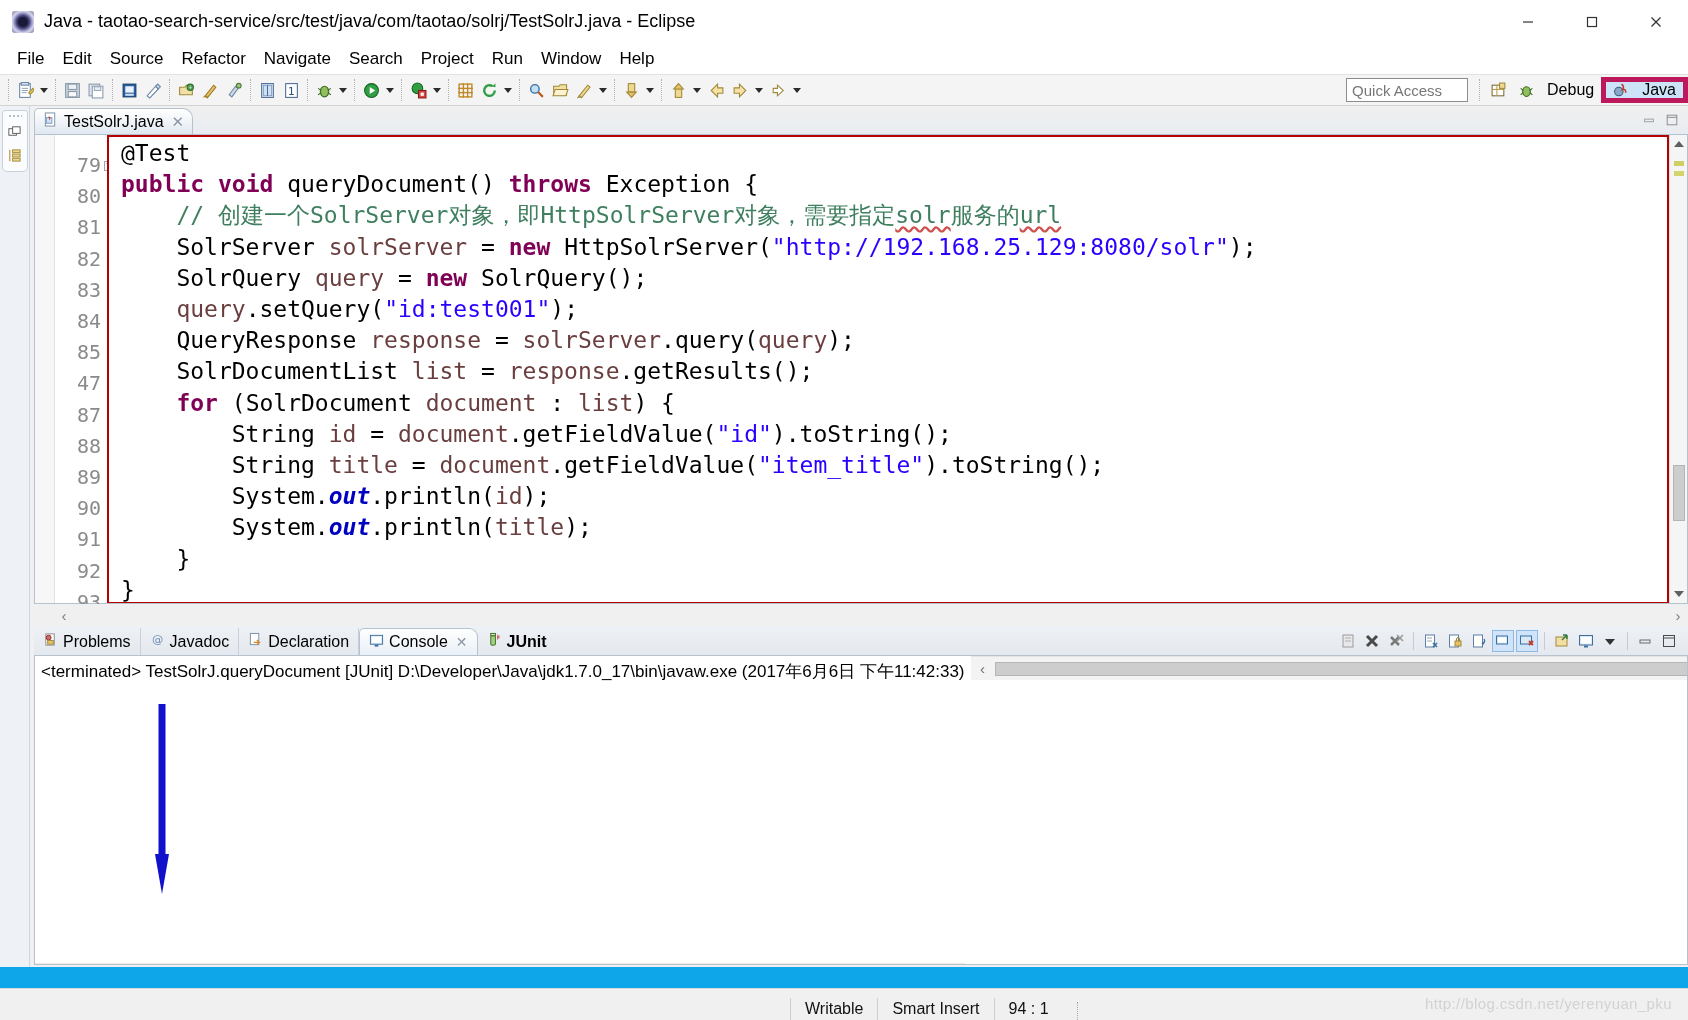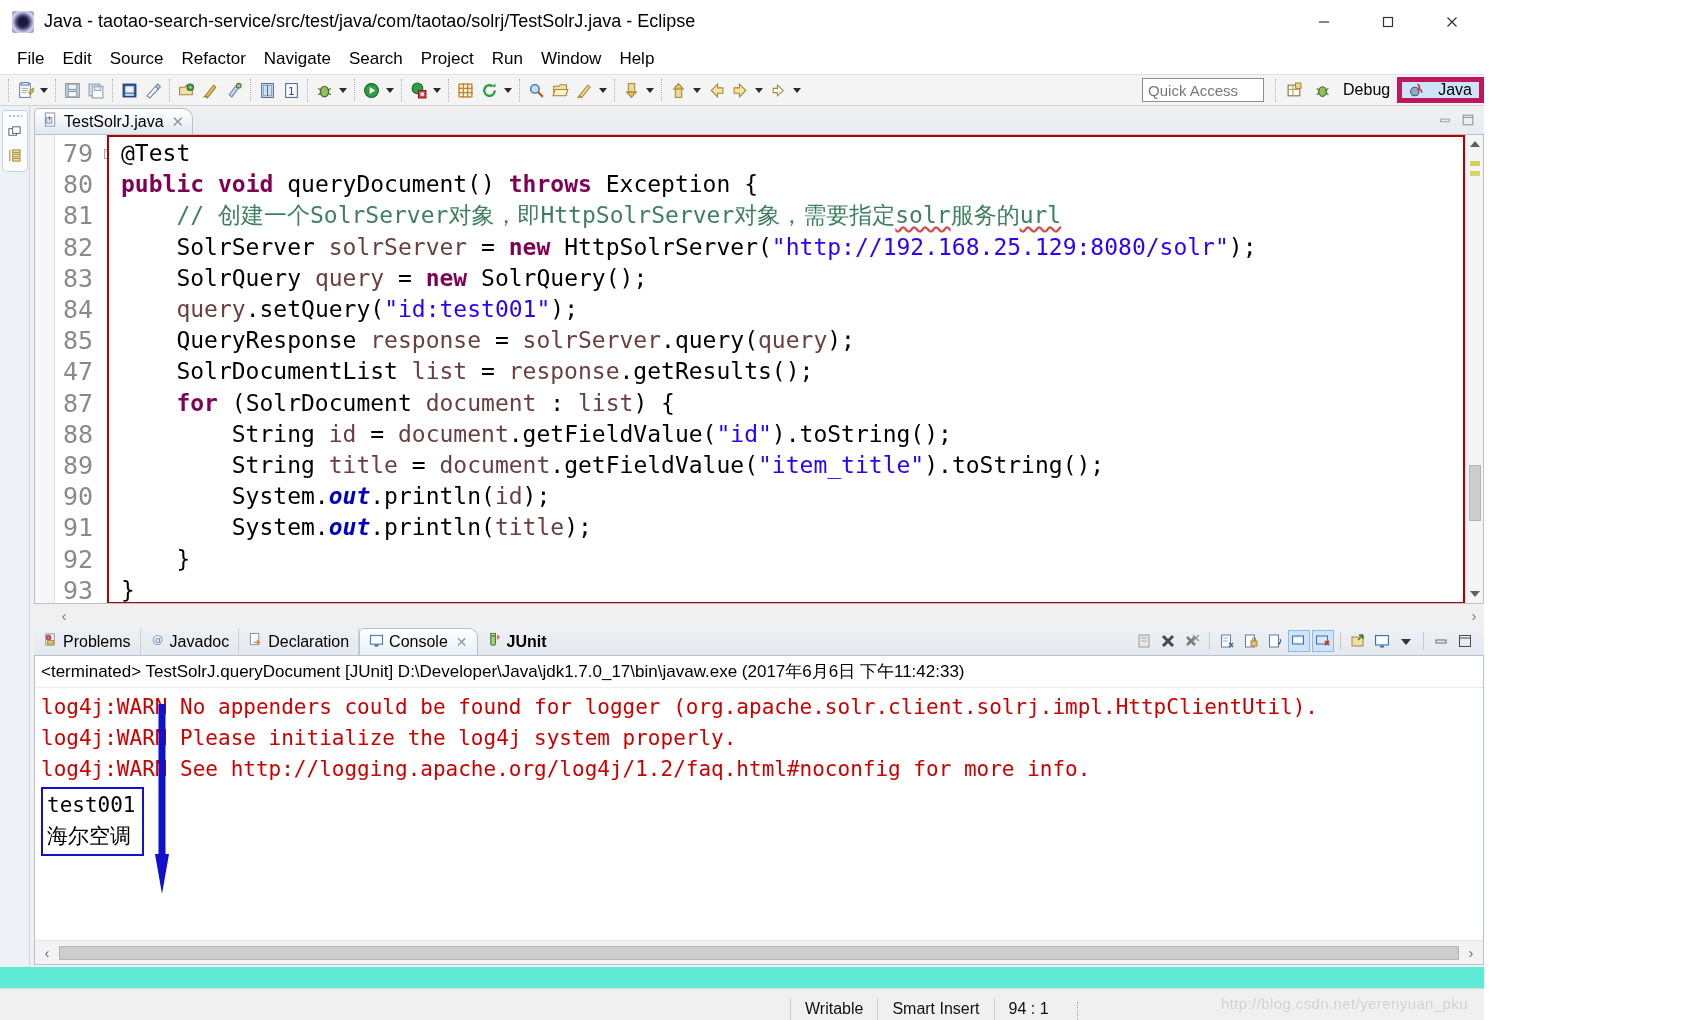--- a/index.html
+++ b/index.html
@@ -5,22 +5,22 @@
   * { box-sizing: border-box; }
   html, body {
     margin: 0; padding: 0;
     width: 1688px; height: 1020px;
     overflow: hidden;
     background: #ffffff;
     font-family: "Liberation Sans", sans-serif;
   }
   .app {
     position: relative;
-    width: 1484px; height: 1020px;
-    background: #5eead4;
+    width: 1688px; height: 1020px;
+    background: #0ea5e9;
     display: flex;
     flex-direction: column;
   }
 
   
   .titlebar {
     height: 44px;
     background: #ffffff;
     display: flex;
     align-items: center;
@@ -230,27 +230,27 @@
     position: relative;
   }
   .icon-ruler {
     width: 20px; flex: 0 0 20px;
     background: #f7f7f7;
     border-right: 1px solid #e2e2e2;
   }
   .gutter {
     width: 52px; flex: 0 0 52px;
     background: #ffffff;
-    text-align: center;
+    text-align: right;
     padding-right: 6px;
     color: #8a8a8a;
     font-family: "DejaVu Sans Mono", monospace;
-    font-size: 25px;
+    font-size: 20px;
     line-height: 31.2px;
-    padding-top: 3px;
+    padding-top: 15px;
     user-select: none;
     position: relative;
   }
   .gutter .ln { position: relative; }
   .fold {
     position: absolute;
     right: -13px; top: 11px;
     width: 10px; height: 10px;
     border: 1px solid #9aa7b4;
     background: #fff;
@@ -385,21 +385,21 @@
   }
   .bt-ico.hl { background: #cfe4fa; border: 1px solid #8fb9e0; }
   .bt-sep { width:1px; height:18px; border-left:1px solid #c3ccd6; margin:0 4px; }
 
   .console-body {
     flex: 1 1 auto;
     background: #ffffff;
     border: 1px solid #b6c2ce;
     border-top: none;
     display: flex;
-    flex-direction: column;
+    flex-direction: row;
     min-height: 0;
     position: relative;
     overflow: hidden;
   }
   .term-line {
     font-size: 17px;
     color: #000;
     padding: 4px 0 4px 6px;
     border-bottom: 1px solid #ededed;
     white-space: nowrap;

